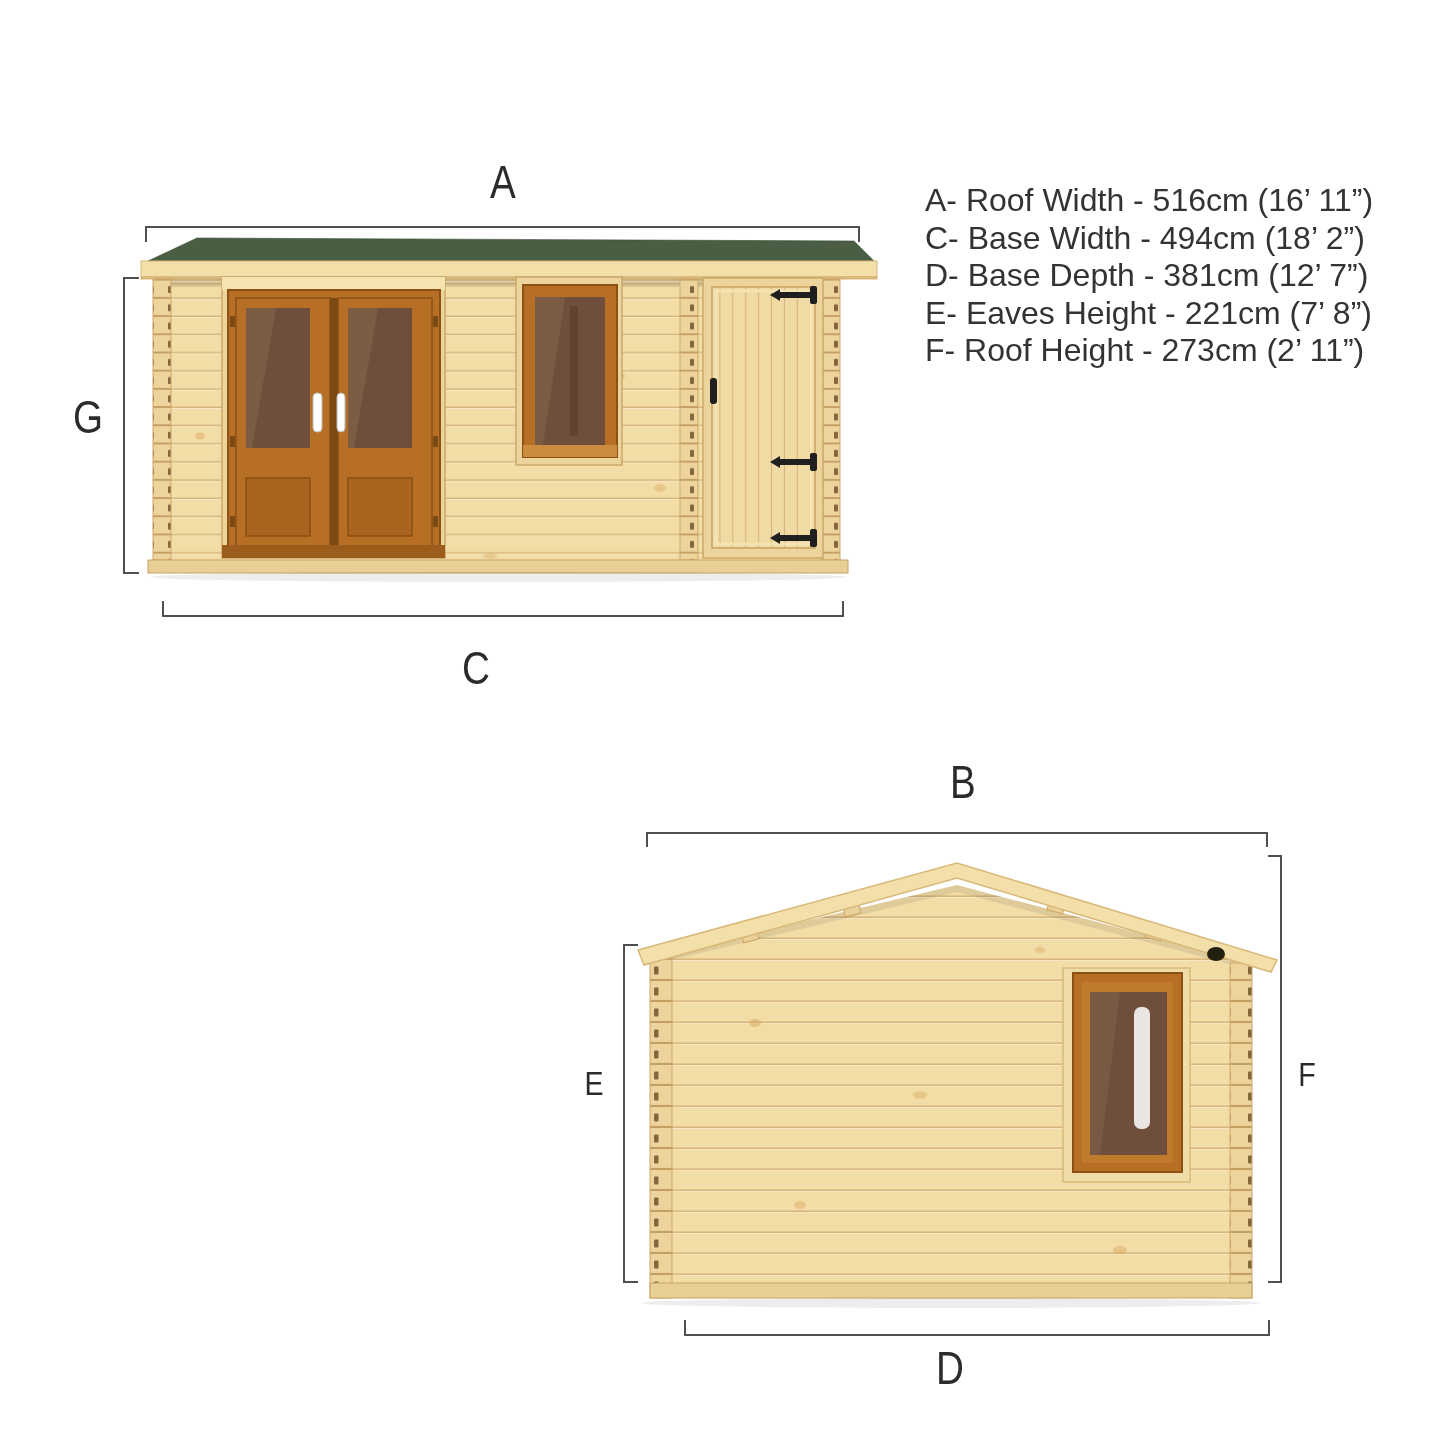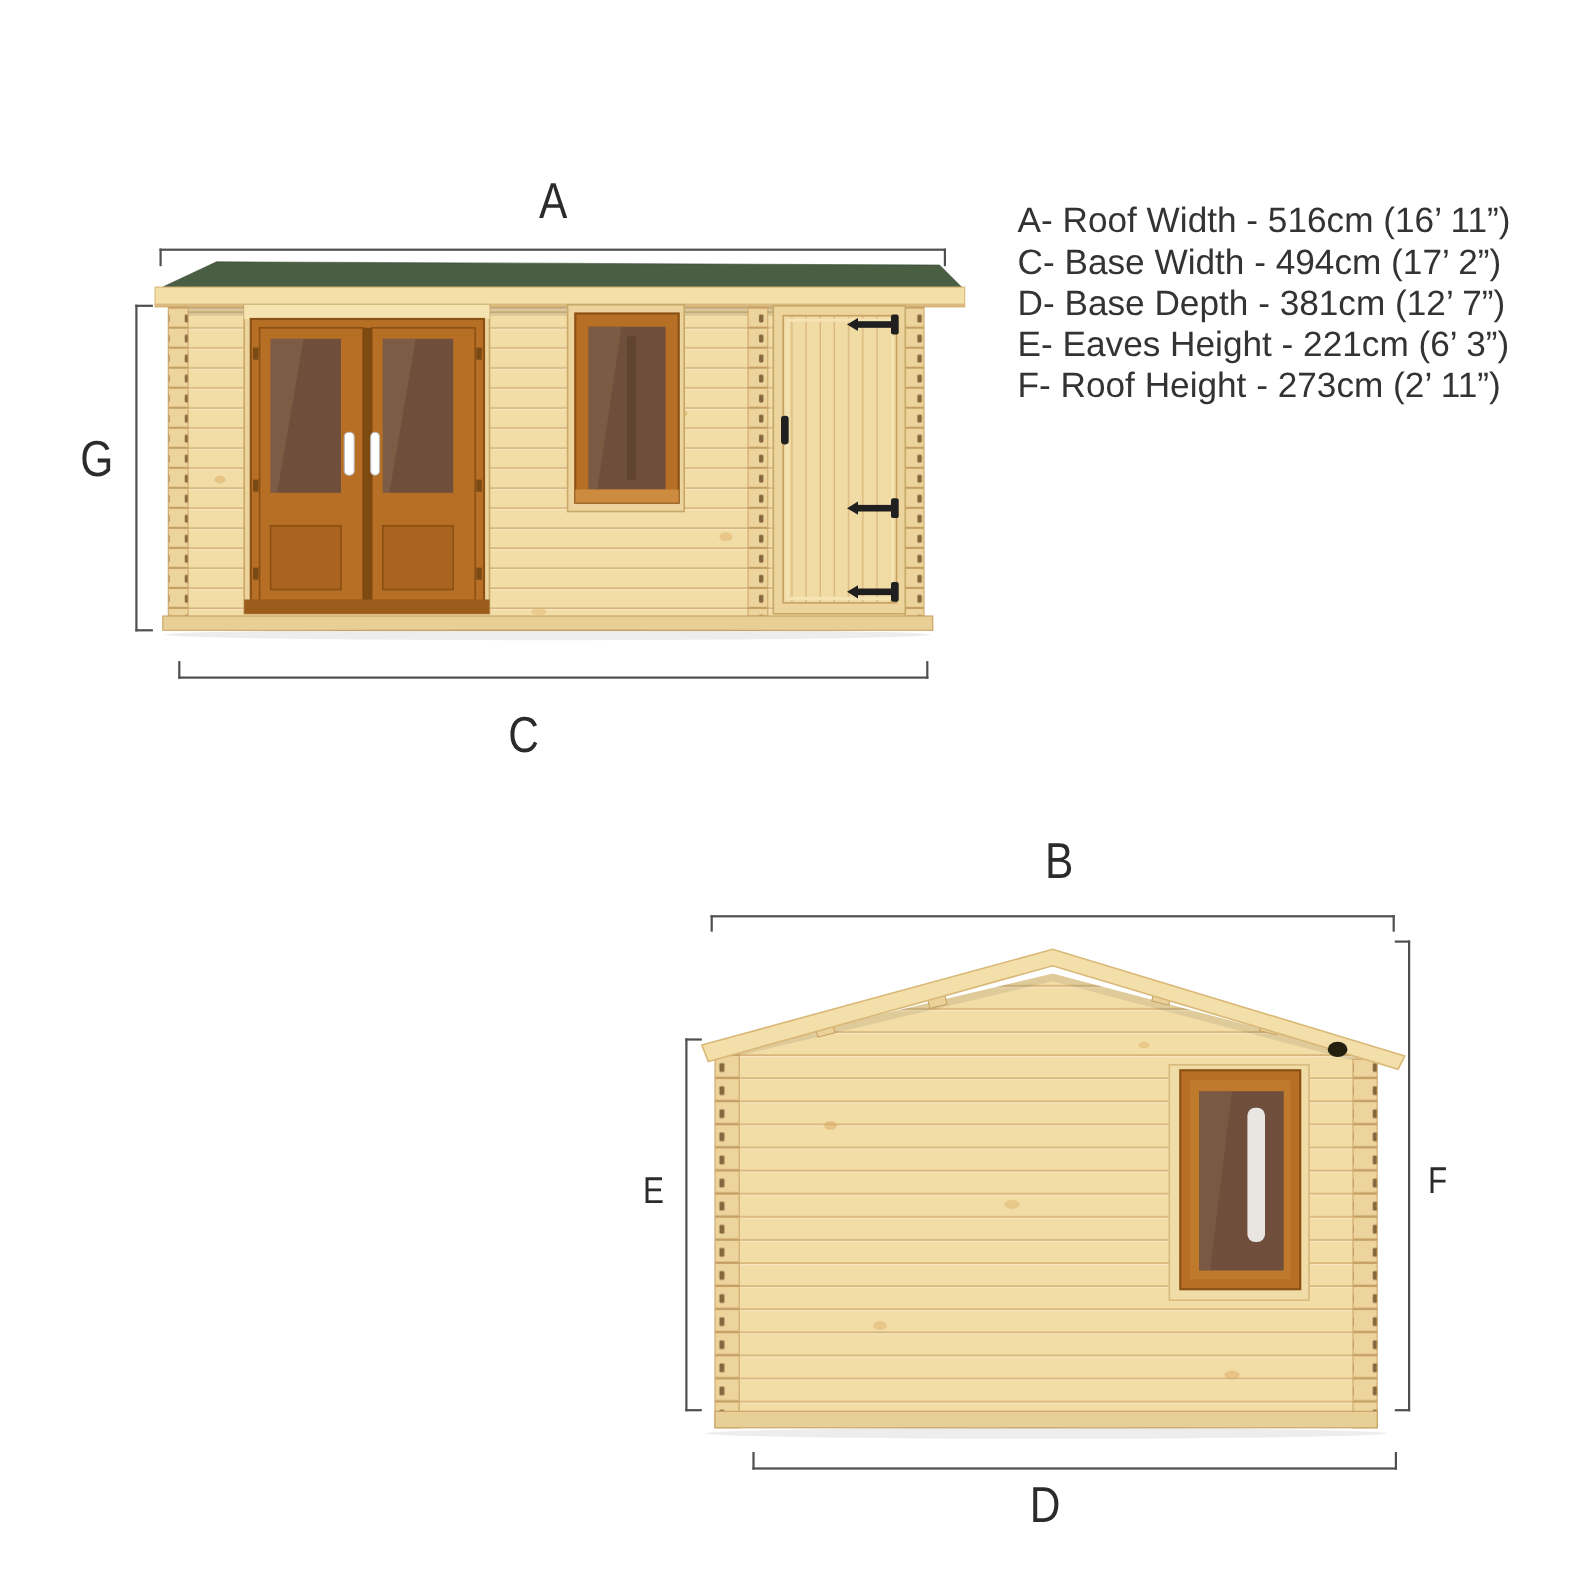--- a/index.html
+++ b/index.html
@@ -35,23 +35,23 @@
   .hinge{fill:var(--hinge_black,#1f1f1f);}
   .roofgreen{fill:var(--roof_felt_green,#4a5e43);}
 </style>
 </head>
 <body>
 
 <div class="page">
 
   <section class="legend">
     <div class="legend-line">A- Roof Width - 516cm (16’ 11”)</div>
-    <div class="legend-line">C- Base Width - 494cm (17’ 2”)</div>
+    <div class="legend-line">C- Base Width - 494cm (18’ 2”)</div>
     <div class="legend-line">D- Base Depth - 381cm (12’ 7”)</div>
-    <div class="legend-line">E- Eaves Height - 221cm (6’ 3”)</div>
+    <div class="legend-line">E- Eaves Height - 221cm (7’ 8”)</div>
     <div class="legend-line">F- Roof Height - 273cm (2’ 11”)</div>
   </section>
 
   <figure class="view" style="left:140px;top:226px;width:740px;height:362px;">
     <svg width="740" height="362" viewBox="0 0 740 362">
       <defs>
         <pattern id="fPlank" width="60" height="18.2" patternUnits="userSpaceOnUse">
           <rect width="60" height="18.2" fill="#f2dda7"></rect>
           <rect y="0" width="60" height="1" fill="#ffffff" opacity="0.3"></rect>
           <rect y="16.8" width="60" height="1.4" fill="#c09252" opacity="0.55"></rect>

